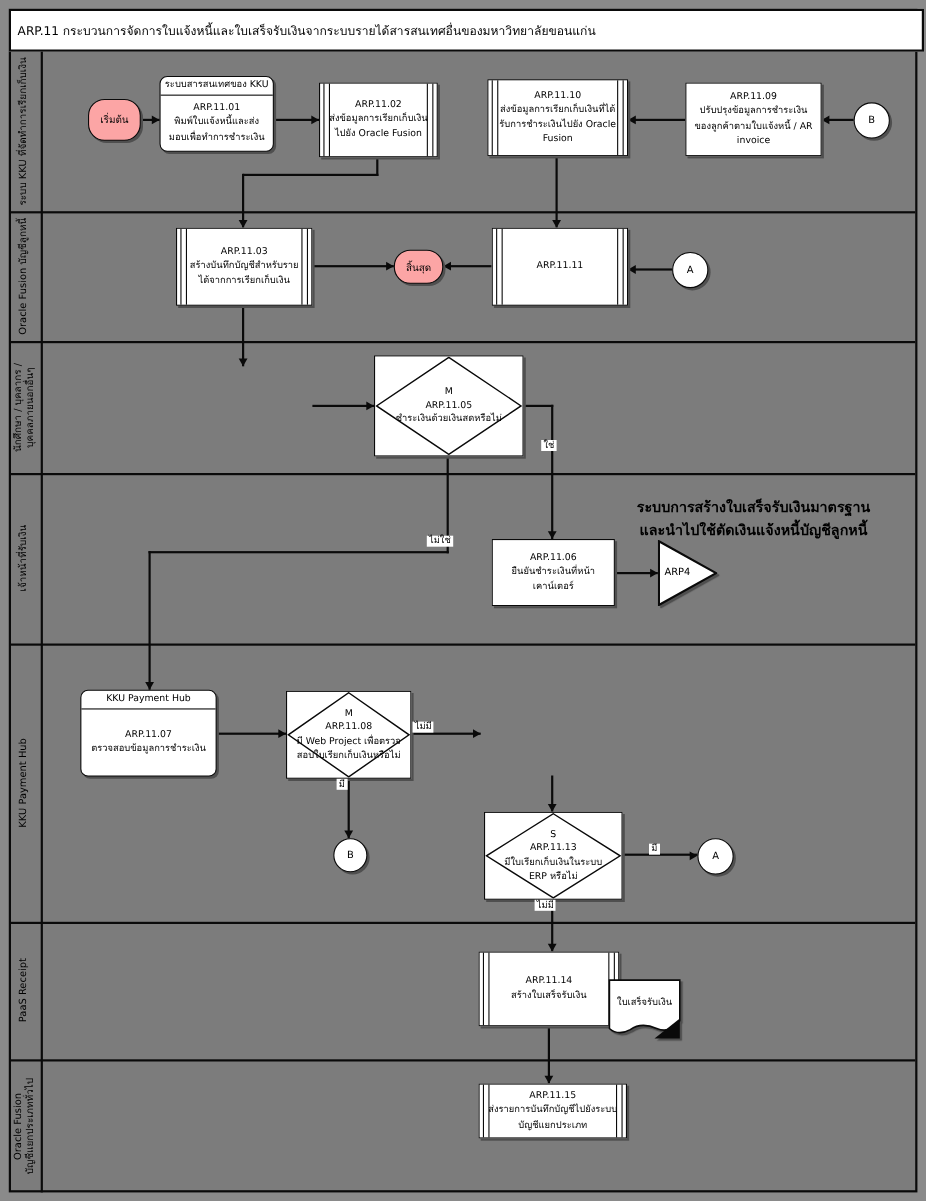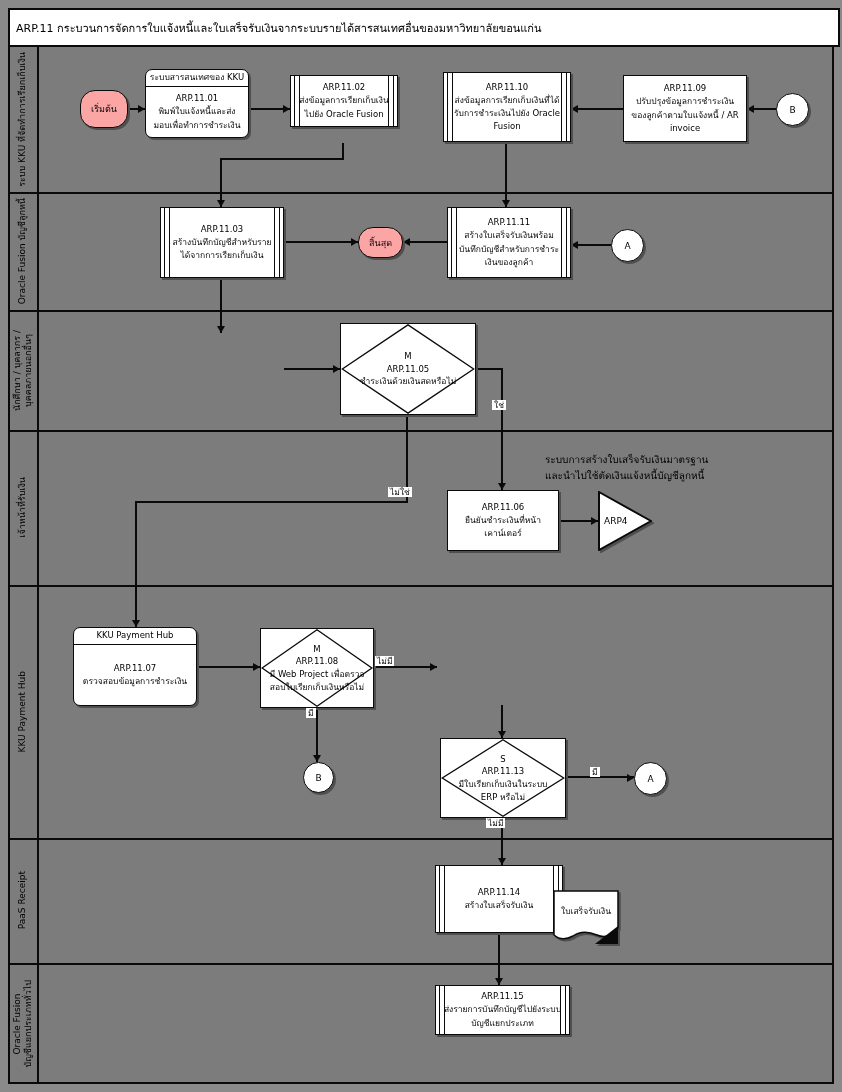--- a/index.html
+++ b/index.html
@@ -29,21 +29,21 @@
   .stadium{position:absolute;background:#fca5a5;border:1.5px solid #0a0a0a;border-radius:15px;box-sizing:border-box;
            display:flex;align-items:center;justify-content:center;font-size:9px;color:#000;box-shadow:2px 2px 0 #4f4f4f;}
   .circle{position:absolute;background:#fff;border:1.5px solid #0a0a0a;border-radius:50%;box-sizing:border-box;
           display:flex;align-items:center;justify-content:center;font-size:9px;color:#000;box-shadow:2px 2px 0 #4f4f4f;}
   .decision{position:absolute;background:#fff;border:1.5px solid #0a0a0a;box-sizing:border-box;box-shadow:2px 2px 0 #4f4f4f;}
   .decision svg{position:absolute;left:0;top:0;width:100%;height:100%;}
   .decision polygon{fill:none;stroke:#0a0a0a;stroke-width:1.3;vector-effect:non-scaling-stroke;}
   .dtx{position:absolute;inset:0;display:flex;flex-direction:column;align-items:center;justify-content:center;
        font-size:8.5px;line-height:1.5;text-align:center;color:#000;padding:0 14px;}
   .elabel{position:absolute;background:#fff;color:#000;font-size:8.5px;line-height:1.2;padding:0 2px;}
-  .note{position:absolute;font-size:10px;font-weight:normal;color:#000;text-align:left;white-space:pre-line;line-height:1.6;}
+  .note{position:absolute;font-size:13px;font-weight:bold;color:#000;text-align:center;white-space:pre-line;line-height:1.6;}
   .shape{position:absolute;}
   .shape svg{position:absolute;left:0;top:0;width:100%;height:100%;filter:drop-shadow(2px 2px 0 #4f4f4f);}
   .doctx{position:absolute;left:0;right:0;top:14px;text-align:center;font-size:8.5px;color:#000;}
   .offtx{position:absolute;left:6px;top:50%;transform:translateY(-50%);font-size:9px;color:#000;}
   .ah{position:absolute;width:0;height:0;}
   .ah.r{border-top:4px solid transparent;border-bottom:4px solid transparent;border-left:7px solid #0a0a0a;}
   .ah.l{border-top:4px solid transparent;border-bottom:4px solid transparent;border-right:7px solid #0a0a0a;}
   .ah.d{border-left:4px solid transparent;border-right:4px solid transparent;border-top:7px solid #0a0a0a;}
 </style>
 </head>
@@ -139,21 +139,21 @@
   <div class="stadium" style="left:80px;top:90px;width:48px;height:38px">
       <span>เริ่มต้น</span>
     </div>
   <div class="box rounded hdrbox" style="left:145px;top:69px;width:104px;height:69px">
     <div class="hdr">ระบบสารสนเทศของ KKU</div>
     <div class="hbody">
       <div>ARP.11.01</div>
       <div>พิมพ์ใบแจ้งหนี้และส่งมอบเพื่อทำการชำระเงิน</div>
     </div>
   </div>
-  <div class="box subproc" style="left:290px;top:75px;width:108px;height:52px">
+  <div class="box subproc" style="left:290px;top:75px;width:108px;height:68px">
     <div>ARP.11.02</div>
     <div>ส่งข้อมูลการเรียกเก็บเงินไปยัง Oracle Fusion</div>
   </div>
   <div class="box subproc" style="left:443px;top:72px;width:128px;height:70px">
     <div>ARP.11.10</div>
     <div>ส่งข้อมูลการเรียกเก็บเงินที่ได้รับการชำระเงินไปยัง Oracle Fusion</div>
   </div>
   <div class="box" style="left:623px;top:75px;width:124px;height:67px">
     <div>ARP.11.09</div>
     <div>ปรับปรุงข้อมูลการชำระเงินของลูกค้าตามใบแจ้งหนี้ / AR invoice</div>
@@ -164,21 +164,20 @@
 
   <div class="box subproc" style="left:160px;top:207px;width:124px;height:71px">
     <div>ARP.11.03</div>
     <div>สร้างบันทึกบัญชีสำหรับรายได้จากการเรียกเก็บเงิน</div>
   </div>
   <div class="stadium" style="left:358px;top:227px;width:45px;height:31px">
       <span>สิ้นสุด</span>
     </div>
   <div class="box subproc" style="left:447px;top:207px;width:124px;height:71px">
     <div>ARP.11.11</div>
-    <div>สร้างใบเสร็จรับเงินพร้อมบันทึกบัญชีสำหรับการชำระเงินของลูกค้า</div>
   </div>
   <div class="circle" style="left:611px;top:229px;width:33px;height:33px">
       <span>A</span>
     </div>
 
   <div class="decision" style="left:340px;top:323px;width:136px;height:92px">
     <svg viewBox="0 0 100 100" preserveAspectRatio="none">
         <polygon points="50,1 99,50 50,99 1,50"></polygon>
       </svg>
     <div class="dtx">

